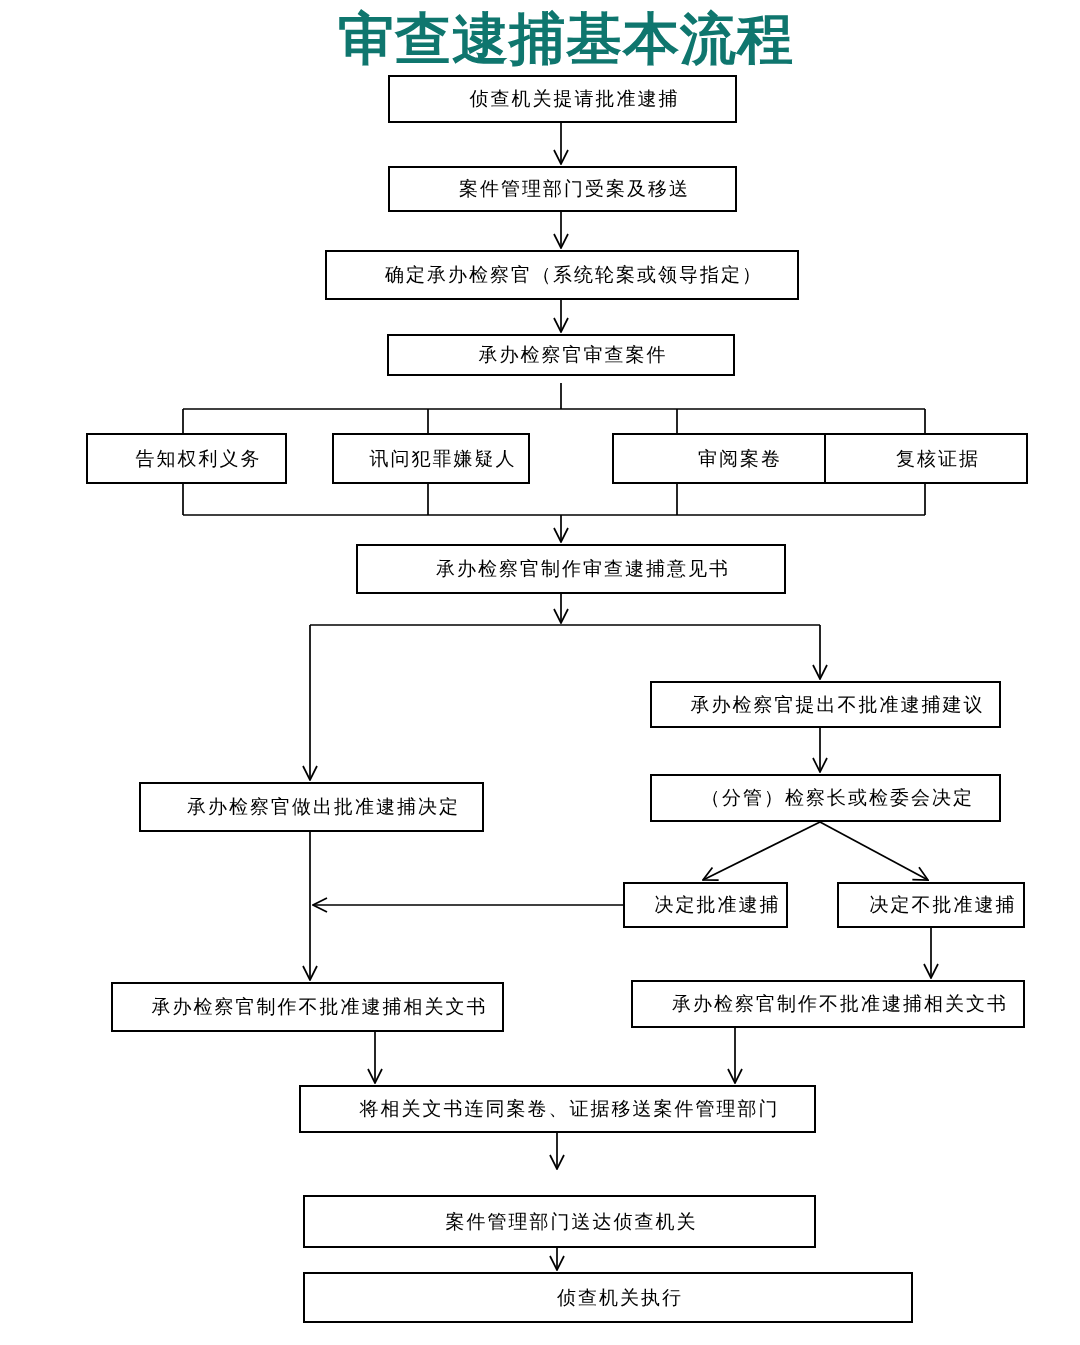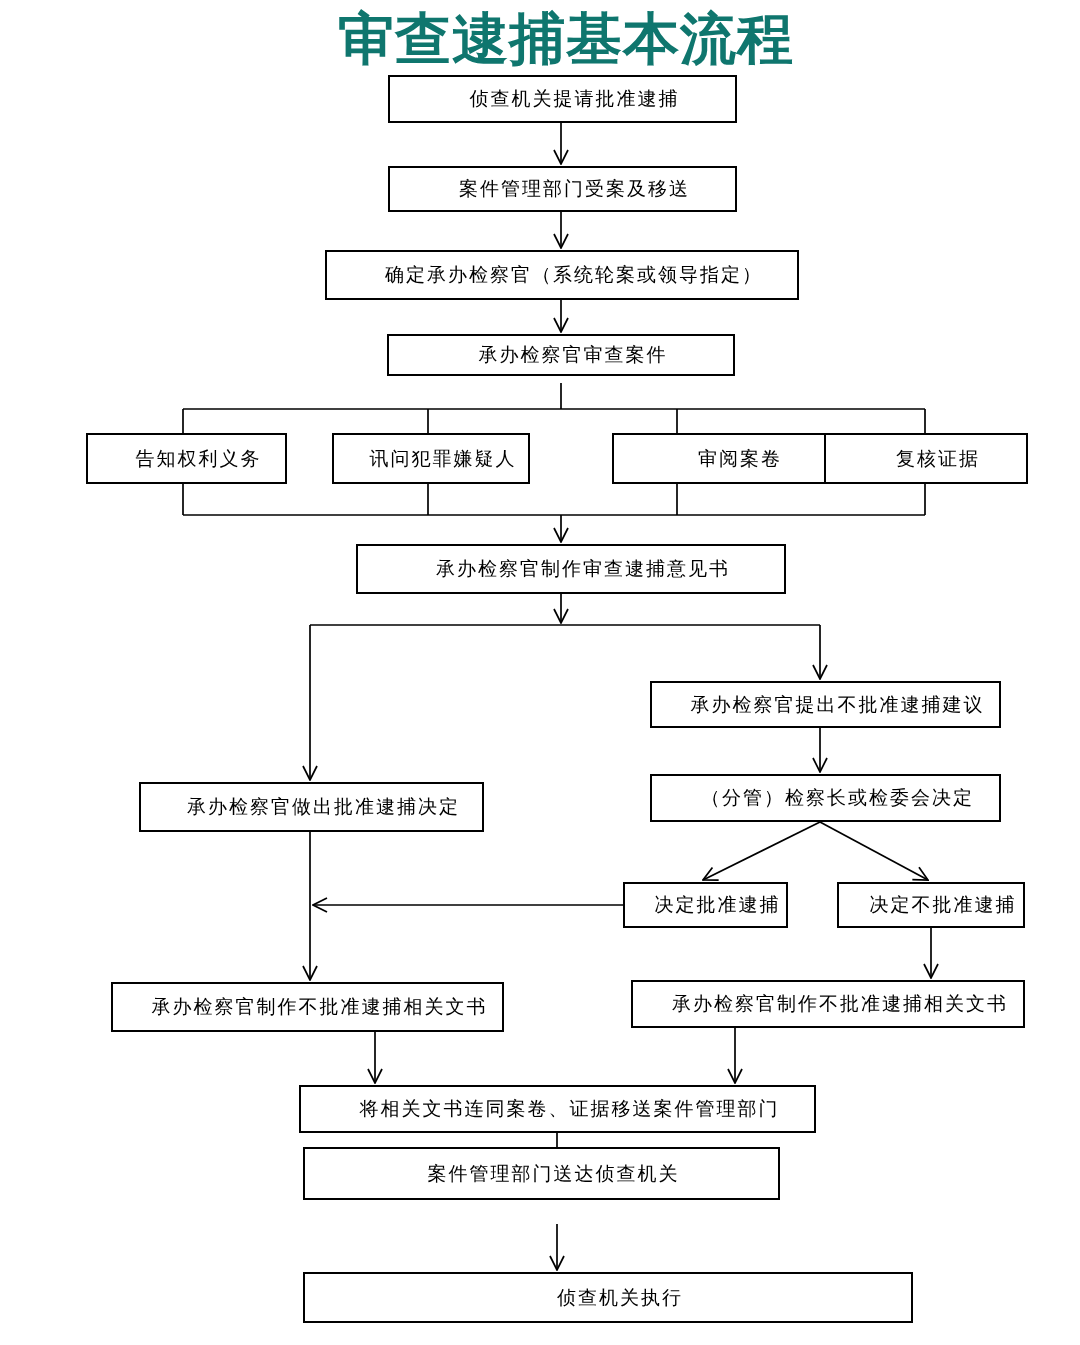--- a/index.html
+++ b/index.html
@@ -131,17 +131,17 @@
   <div class="node" style="left:623px;top:882px;width:165px;height:46px">决定批准逮捕</div>
 
   <div class="node" style="left:837px;top:882px;width:188px;height:46px">决定不批准逮捕</div>
 
   <div class="node" style="left:111px;top:982px;width:393px;height:50px">承办检察官制作不批准逮捕相关文书</div>
 
   <div class="node" style="left:631px;top:980px;width:394px;height:48px">承办检察官制作不批准逮捕相关文书</div>
 
   <div class="node" style="left:299px;top:1085px;width:517px;height:48px">将相关文书连同案卷、证据移送案件管理部门</div>
 
-  <div class="node" style="left:303px;top:1147px;width:477px;height:53px">案件管理部门送达侦查机关</div>
+  <div class="node" style="left:303px;top:1195px;width:513px;height:53px">案件管理部门送达侦查机关</div>
 
   <div class="node" style="left:303px;top:1272px;width:610px;height:51px">侦查机关执行</div>
 
 </div>
 
 </body></html>

